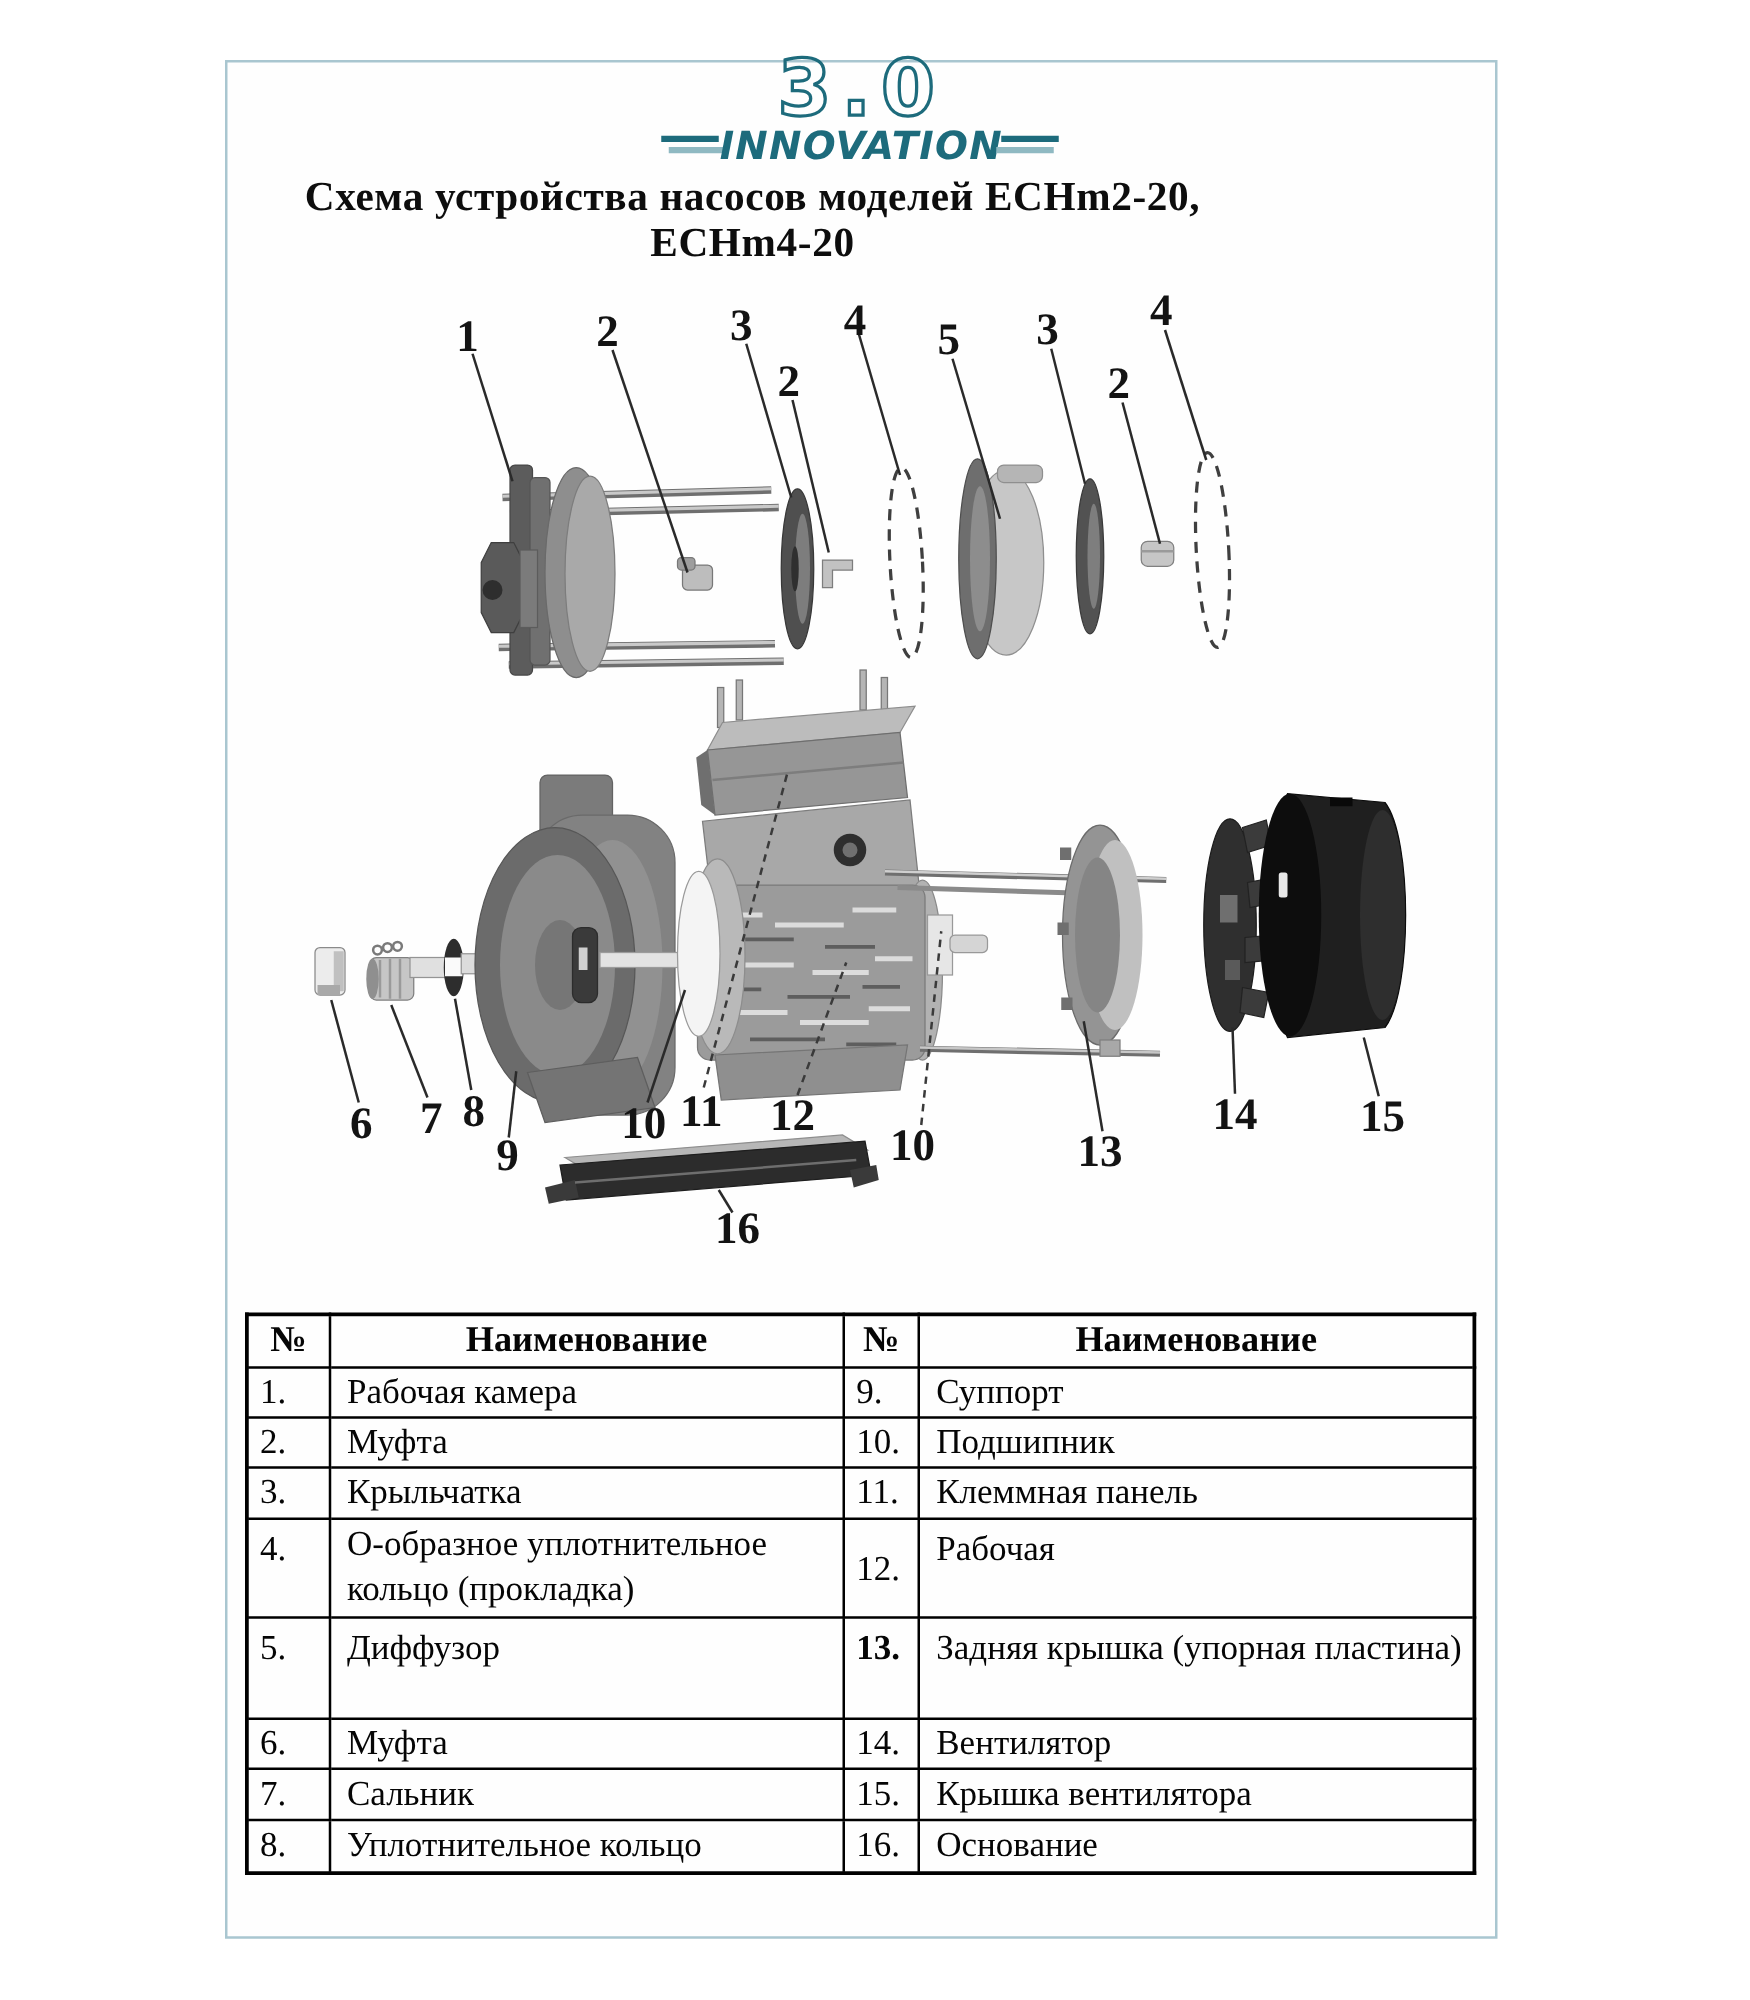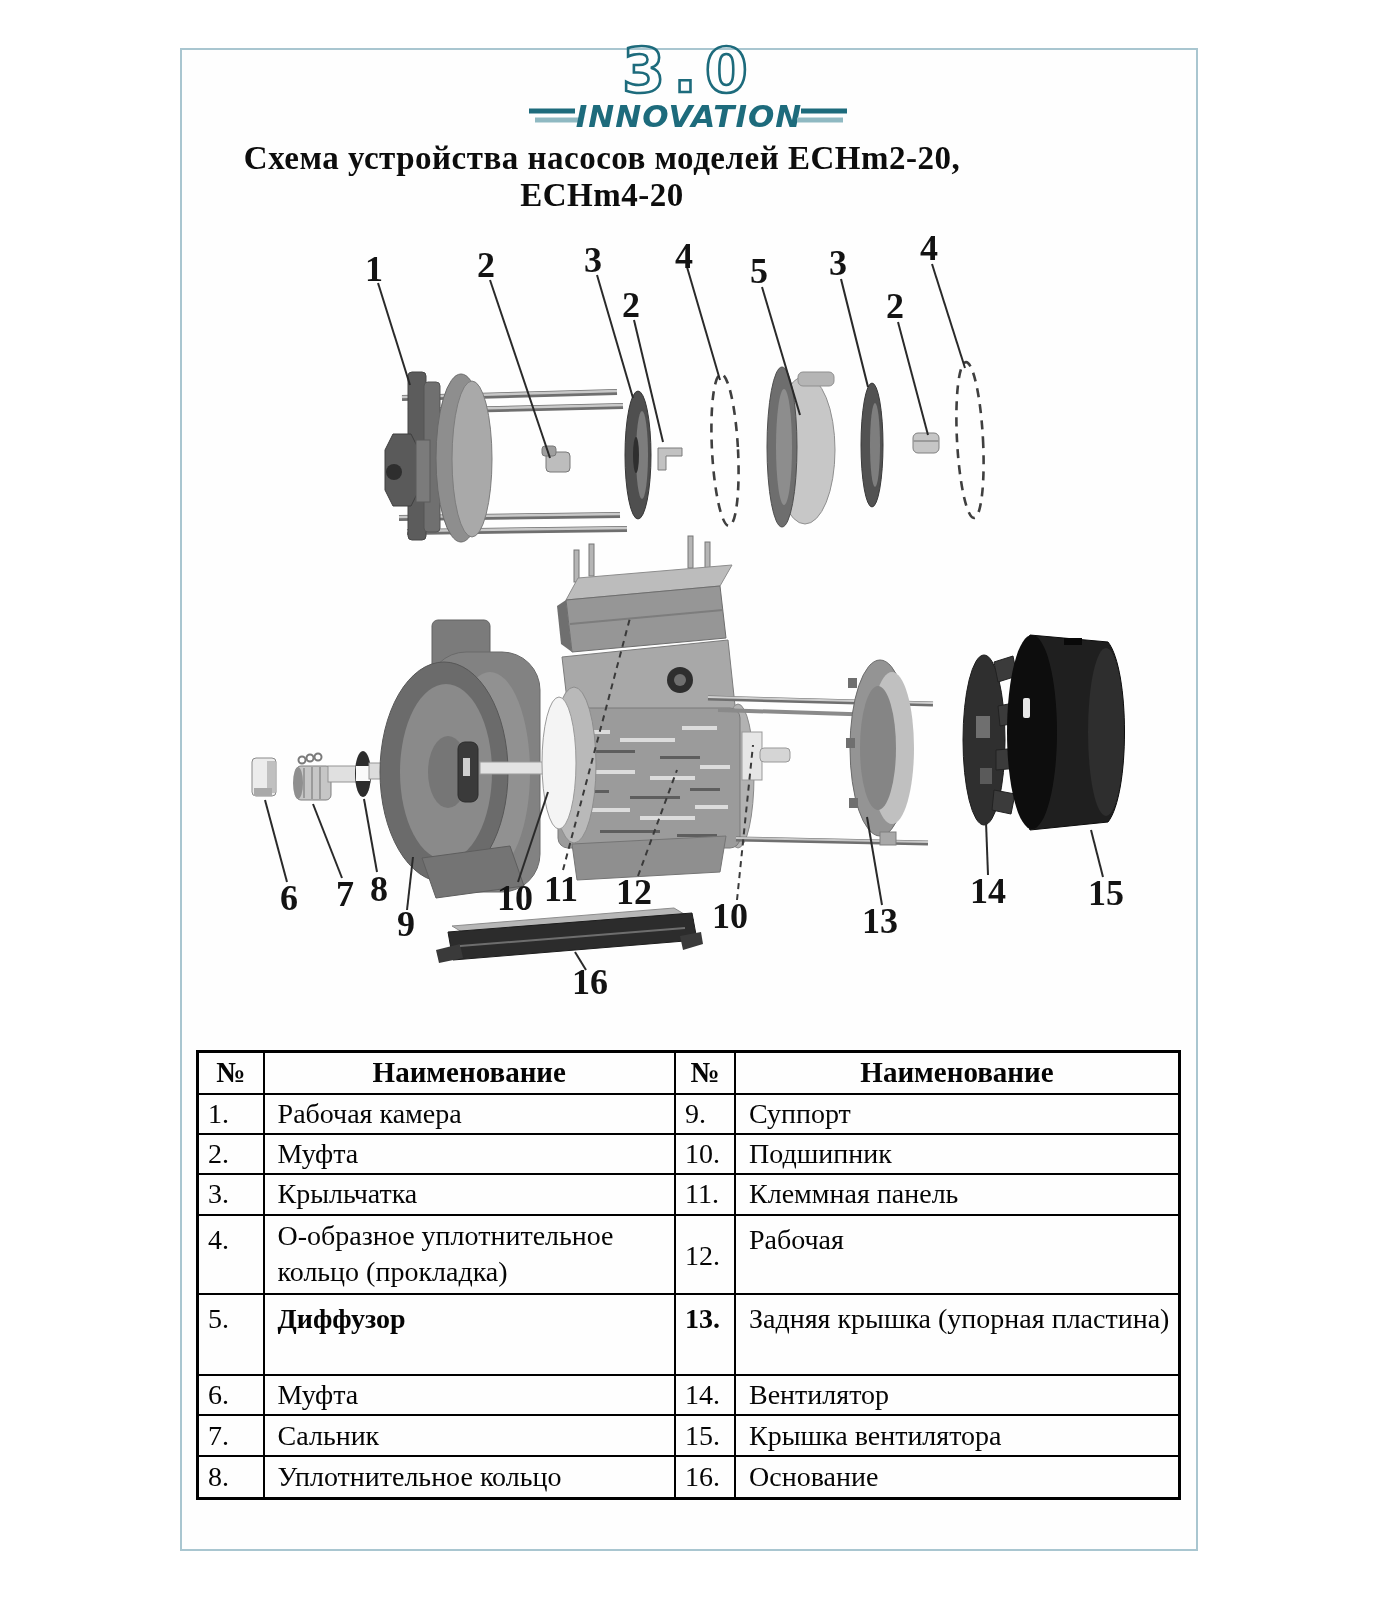--- a/index.html
+++ b/index.html
@@ -344,21 +344,21 @@
     <td class="nam">Клеммная панель</td>
   </tr>
   <tr class="r4">
     <td class="num" style="vertical-align:top;padding-top:6px;">4.</td>
     <td class="nam">О-образное уплотнительное кольцо (прокладка)</td>
     <td class="num" style="vertical-align:top;padding-top:22px;">12.</td>
     <td class="nam" style="vertical-align:top;padding-top:6px;">Рабочая</td>
   </tr>
   <tr class="r5">
     <td class="num" style="vertical-align:top;padding-top:6px;">5.</td>
-    <td class="nam" style="vertical-align:top;padding-top:6px;font-weight:bold;">Диффузор</td>
+    <td class="nam" style="vertical-align:top;padding-top:6px;">Диффузор</td>
     <td class="num" style="vertical-align:top;padding-top:6px;font-weight:bold;">13.</td>
     <td class="nam" style="vertical-align:top;padding-top:6px;">Задняя крышка (упорная пластина)</td>
   </tr>
   <tr class="r6">
     <td class="num">6.</td>
     <td class="nam">Муфта</td>
     <td class="num">14.</td>
     <td class="nam">Вентилятор</td>
   </tr>
   <tr class="r7">

